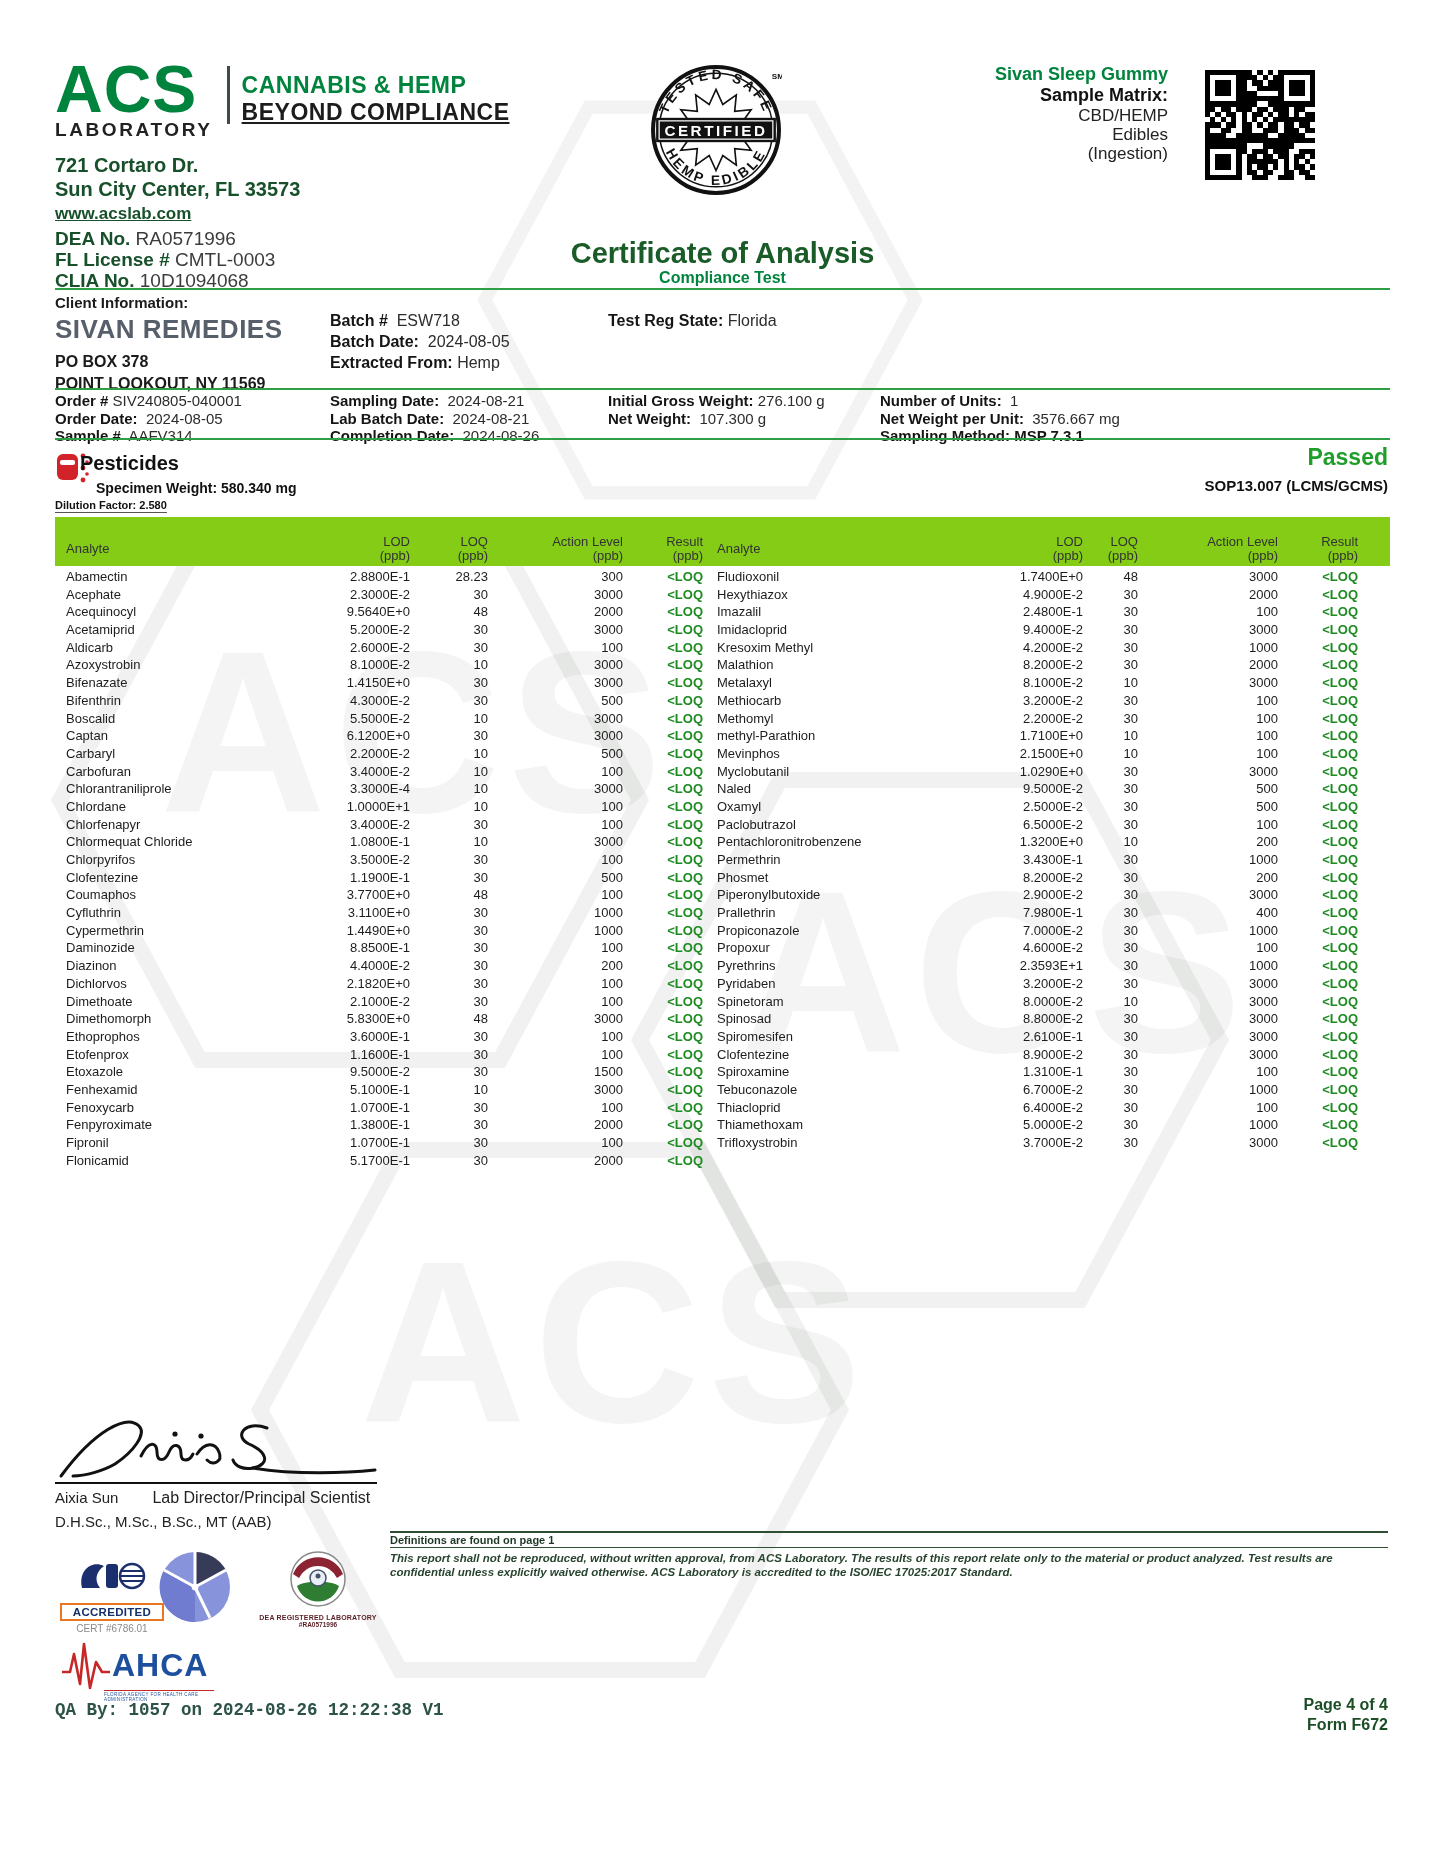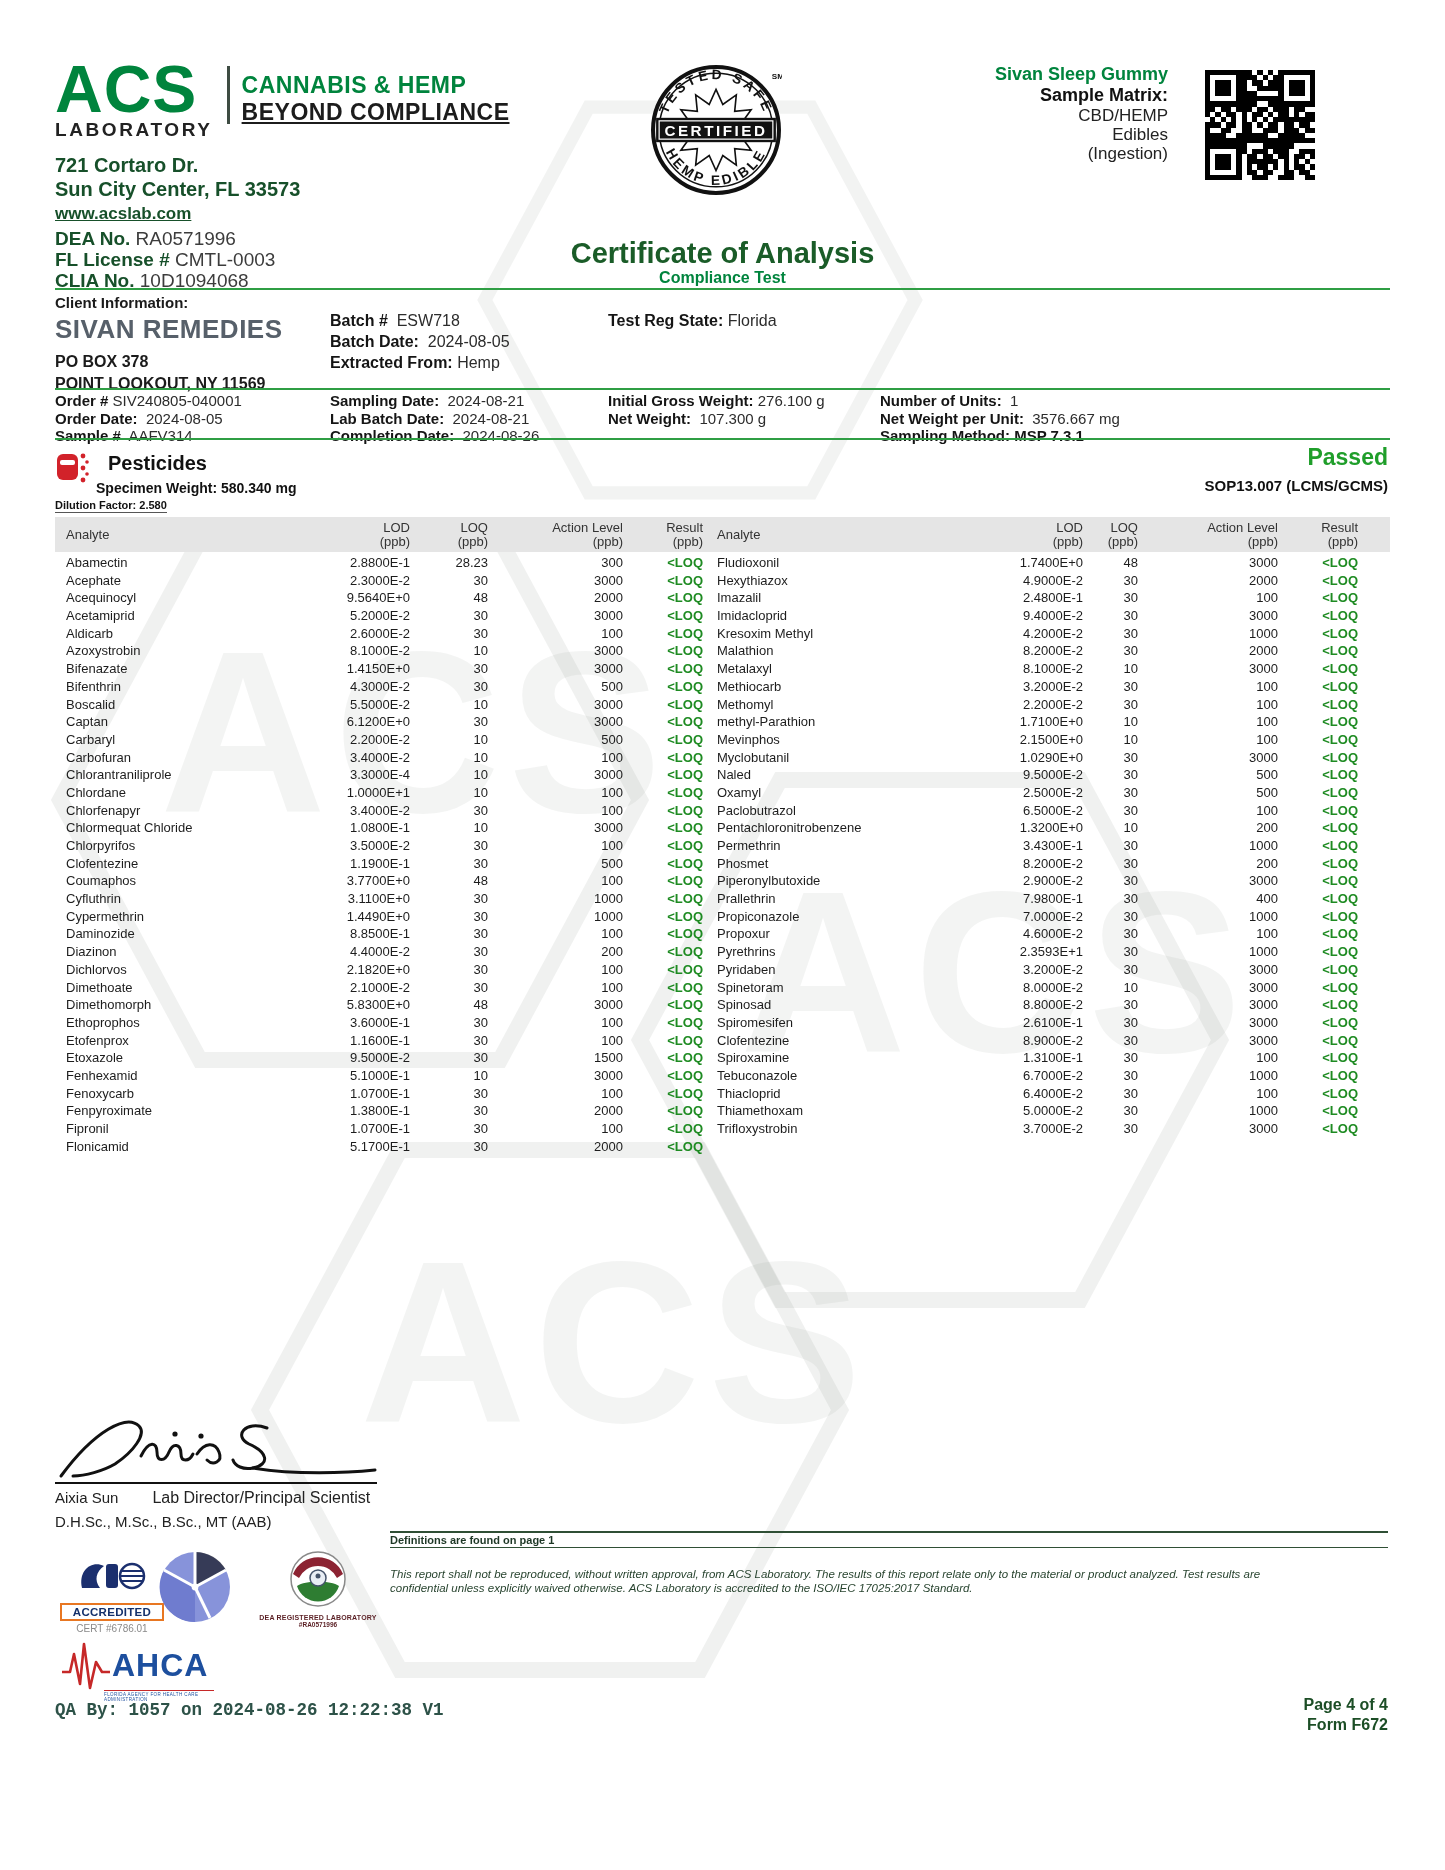--- a/index.html
+++ b/index.html
@@ -52,21 +52,21 @@
   .pest-title{font-size:20px;font-weight:700;color:#111;}
   .pest-specimen{font-size:14px;font-weight:700;color:#111;}
   .passed{font-size:23px;font-weight:800;color:#1f9e2a;}
   .sop{font-size:15px;font-weight:700;color:#111;}
   .dilution{font-size:11px;font-weight:700;color:#111;border-bottom:1px solid #555;display:inline-block;padding-bottom:1px;}
   
   .tbl{left:55px;top:517px;width:1335px;}
   .cols{display:grid;}
   .half-l{--c:260px 95px 78px 135px 80px;width:648px;grid-template-columns:var(--c);}
   .half-r{--c:280px 90px 55px 140px 80px;width:645px;grid-template-columns:var(--c);}
-  .band{background:#e5e5e5;display:flex;gap:10px;padding:4px 0 3px 0;}
+  .band{background:#84cc16;display:flex;gap:10px;padding:18px 0 3px 0;}
   .hc{font-size:13px;color:#333;display:flex;flex-direction:column;align-items:flex-end;justify-content:flex-end;line-height:14px;}
   .hc.a{align-items:flex-start;justify-content:center;}
   .half-l .hc.a{padding-left:11px;}
   .half-r .hc.a{padding-left:4px;}
   .bodyrow{display:flex;gap:10px;margin-top:2px;}
   .tbody{grid-auto-rows:17.7px;font-size:13px;color:#1d1d1d;}
   .trow{display:contents;}
   .ca{text-align:left;line-height:17.7px;white-space:nowrap;}
   .half-l .ca{padding-left:11px;}
   .half-r .ca{padding-left:4px;}
@@ -75,21 +75,21 @@
   
   .sig-block{left:55px;top:1412px;width:560px;}
   .sig-line{width:322px;border-bottom:2px solid #111;margin-top:-6px;}
   .sig-names{display:flex;gap:34px;margin-top:5px;align-items:baseline;}
   .sig-name{font-size:15px;color:#222;}
   .sig-role{font-size:16px;color:#222;}
   .sig-creds{font-size:15px;color:#222;margin-top:6px;}
   
   .defs-block{left:390px;right:57px;top:1531px;}
   .defs-title{font-size:11px;font-weight:700;color:#1e3826;border-top:2px solid #2f4f35;border-bottom:1px solid #2f4f35;padding:1px 0;}
-  .disclaimer{font-size:11.5px;font-weight:400;font-style:italic;color:#28442f;line-height:14px;margin-top:19px;}
+  .disclaimer{font-size:11.5px;font-weight:700;font-style:italic;color:#28442f;line-height:14px;margin-top:3px;}
   .qa-line{left:55px;top:1700px;font-family:"Liberation Mono",monospace;font-weight:700;font-size:17.5px;color:#2d5248;}
   .page-form{right:57px;top:1695px;text-align:right;font-size:16px;font-weight:800;color:#1c4e26;line-height:20px;}
   
   .badge{text-align:center;}
   .badge-accredited{left:60px;top:1558px;width:104px;}
   .accr-box{border:2px solid #e87722;color:#13306b;font-weight:800;font-size:11.5px;padding:1px 2px;letter-spacing:0.3px;margin-top:1px;}
   .accr-cert{font-size:10px;color:#8a8a8a;margin-top:2px;}
   .badge-pie{left:158px;top:1550px;width:74px;height:74px;}
   .badge-dea{left:248px;top:1550px;width:140px;}
   .dea-line1{font-size:7px;font-weight:800;color:#5a1f24;margin-top:2px;letter-spacing:0.2px;}
@@ -667,21 +667,21 @@
     <svg width="34" height="40" viewBox="0 0 34 40">
       <rect x="2" y="7" width="21" height="26" rx="6" fill="#d2222a"></rect>
       <rect x="5" y="13" width="15" height="5" rx="2" fill="#fff"></rect>
       <circle cx="28" cy="9" r="2.4" fill="#d2222a"></circle>
       <circle cx="32" cy="15" r="1.8" fill="#d2222a"></circle>
       <circle cx="28" cy="21" r="2.4" fill="#d2222a"></circle>
       <circle cx="32" cy="27" r="1.8" fill="#d2222a"></circle>
       <circle cx="28" cy="33" r="2.4" fill="#d2222a"></circle>
     </svg>
   </div>
-  <div class="layer pest-title" style="left:108px;top:452px;">Pesticides</div>
+  <div class="layer pest-title" style="left:80px;top:452px;">Pesticides</div>
   <div class="layer pest-specimen" style="left:96px;top:480px;">Specimen Weight: 580.340 mg</div>
   <div class="layer passed" style="right:57px;top:444px;">Passed</div>
   <div class="layer sop" style="right:57px;top:477px;">SOP13.007 (LCMS/GCMS)</div>
   <div class="layer dilution" style="left:55px;top:499px;">Dilution Factor: 2.580</div>
 
   <div class="layer tbl">
     <div class="band">
       <div class="cols half-l">
         <div class="hc a">Analyte</div>
         <div class="hc">

